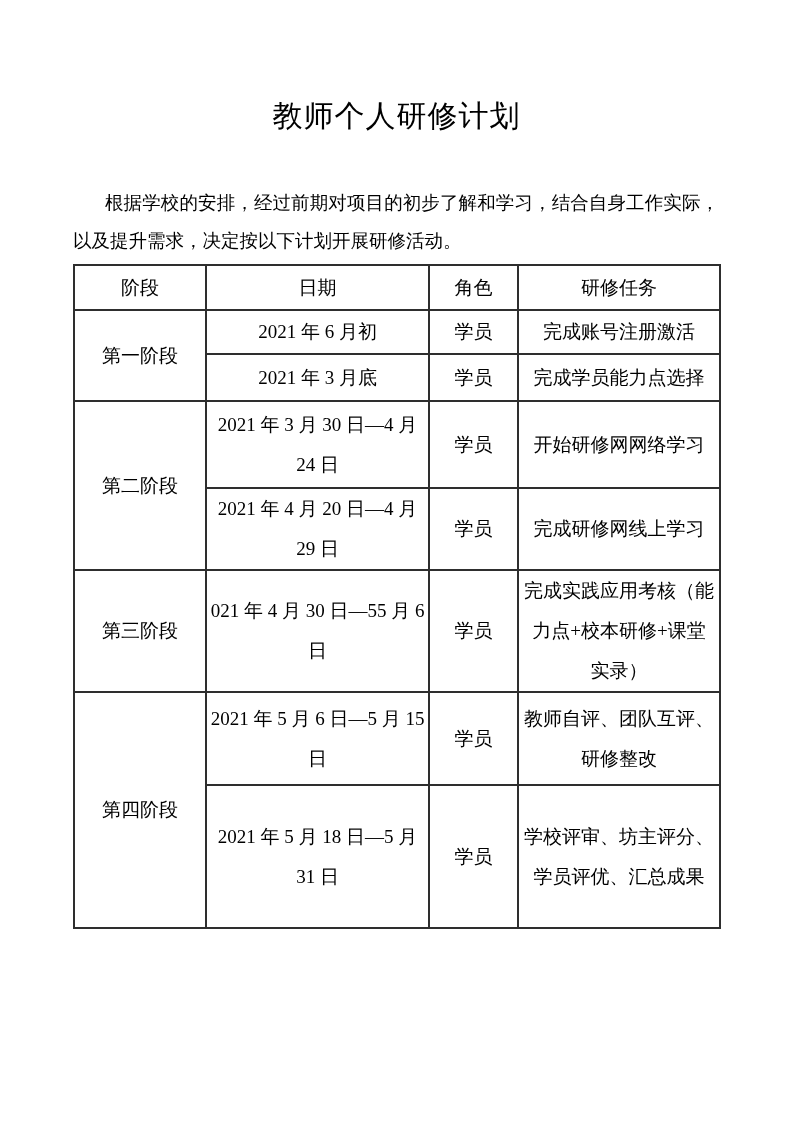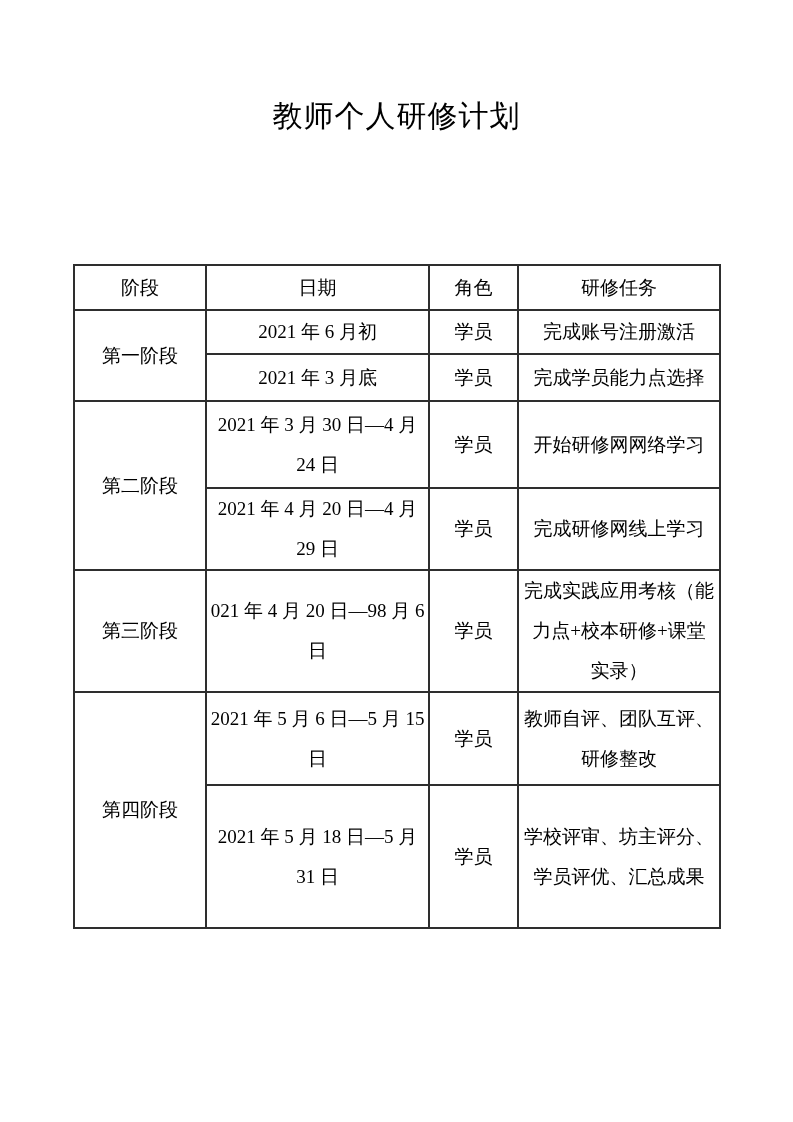--- a/index.html
+++ b/index.html
@@ -69,20 +69,21 @@
   tr.h-r4a  { height: 93px; }
   tr.h-r4b  { height: 143px; }
 </style>
 </head>
 <body>
 
 <div class="page">
 
   <h1 class="doc-title">教师个人研修计划</h1>
 
+  <p class="intro">根据学校的安排，经过前期对项目的初步了解和学习，结合自身工作实际，以及提升需求，决定按以下计划开展研修活动。</p>
 
   <table class="schedule">
     <colgroup>
       <col style="width:132px">
       <col style="width:223px">
       <col style="width:89px">
       <col style="width:202px">
     </colgroup>
     <thead>
       <tr class="h-head">
@@ -114,21 +115,21 @@
       </tr>
       <tr class="h-r2b">
         <td>2021 年 4 月 20 日—4 月
 29 日</td>
         <td>学员</td>
         <td>完成研修网线上学习</td>
       </tr>
 
       <tr class="h-r3">
         <td>第三阶段</td>
-        <td>021 年 4 月 20 日—98 月 6
+        <td>021 年 4 月 30 日—55 月 6
 日</td>
         <td>学员</td>
         <td>完成实践应用考核（能
 力点+校本研修+课堂
 实录）</td>
       </tr>
 
       <tr class="h-r4a">
         <td rowspan="2">第四阶段</td>
         <td>2021 年 5 月 6 日—5 月 15

